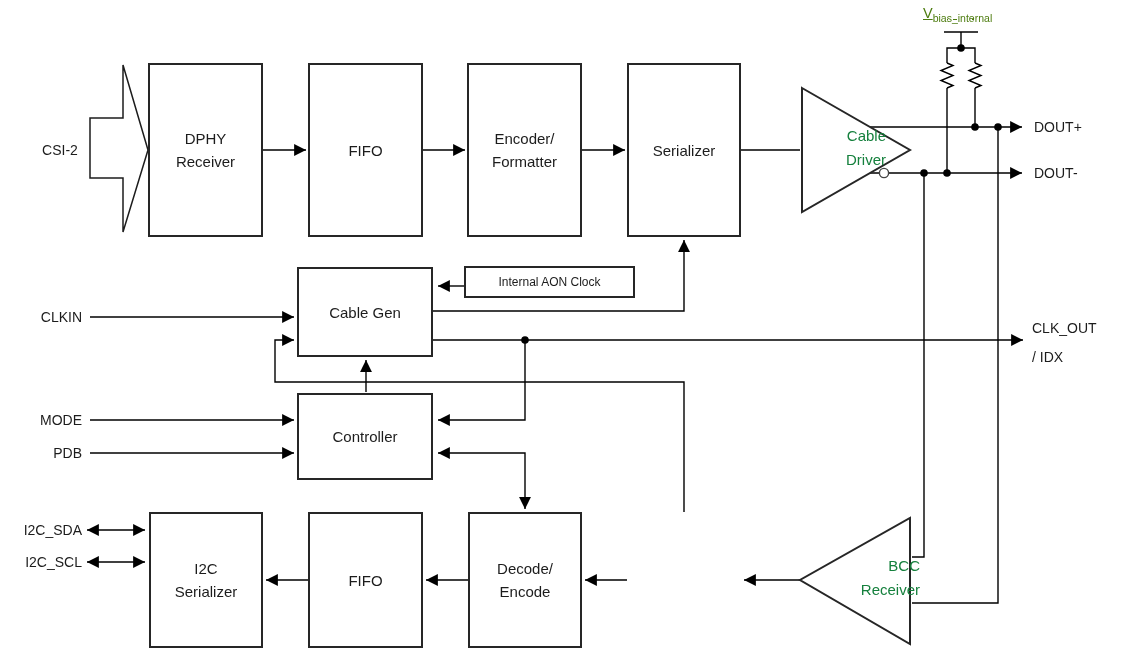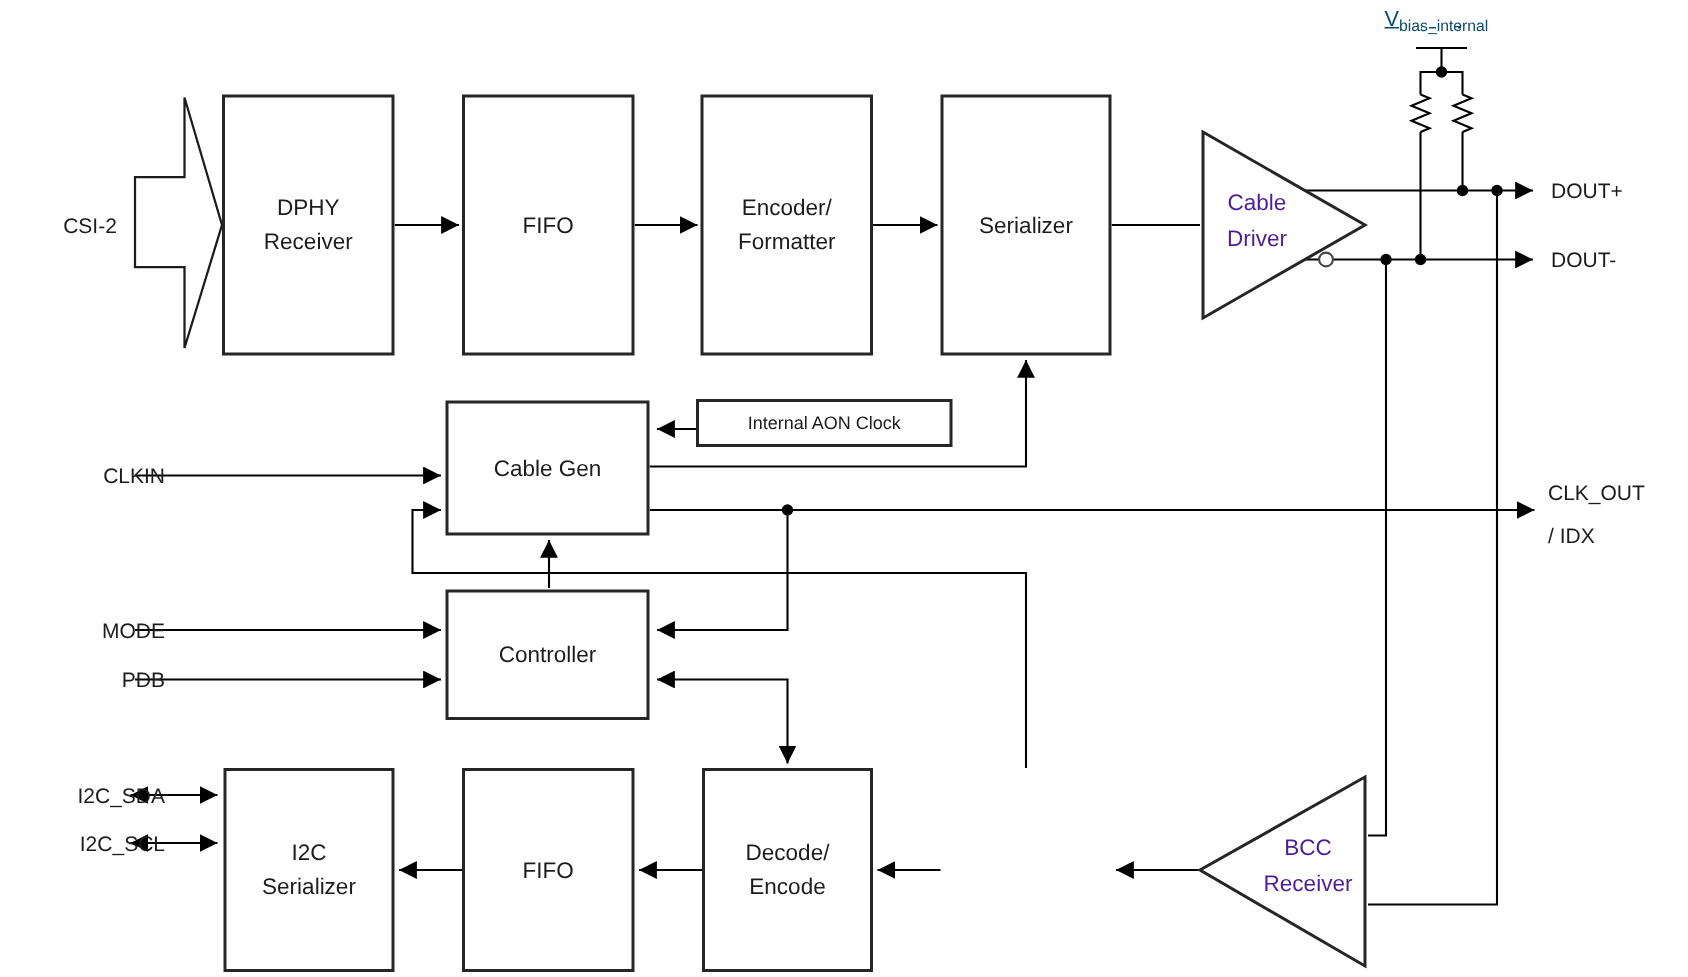--- a/index.html
+++ b/index.html
@@ -3,24 +3,24 @@
 <meta charset="utf-8">
 <style>
   html,body{margin:0;padding:0;background:#ffffff;}
   #page{position:relative;width:1125px;height:651px;background:#ffffff;overflow:hidden;
         font-family:"Liberation Sans", sans-serif;color:#1c1c1c;}
   #wires{position:absolute;left:0;top:0;z-index:1;}
   .box{position:absolute;z-index:2;background:#ffffff;border:2px solid #262626;
        display:flex;align-items:center;justify-content:center;text-align:center;box-sizing:border-box;}
   .bl{white-space:pre-line;font-size:15px;line-height:23px;color:#1c1c1c;}
   .port{position:absolute;z-index:3;font-size:14px;line-height:16px;color:#1c1c1c;white-space:pre-line;}
-  .r{text-align:right;margin-left:28px;}
-  .tri-label{position:absolute;z-index:3;font-size:15px;line-height:24px;text-align:center;
-             color:#4c1d95;white-space:pre-line;}
-  .vbias{position:absolute;z-index:3;font-size:14.5px;color:#0c4a6e;text-decoration:underline;}
+  .r{text-align:right;}
+  .tri-label{position:absolute;z-index:3;font-size:15px;line-height:24px;text-align:right;
+             color:#15803d;white-space:pre-line;}
+  .vbias{position:absolute;z-index:3;font-size:14.5px;color:#4d7c0f;text-decoration:underline;}
   .vbias sub{font-size:10.5px;}
 </style>
 </head>
 <body>
 
 <div id="page">
 
   <svg id="wires" width="1125" height="651" viewBox="0 0 1125 651">
     <defs>
       <marker id="ah" viewBox="0 0 10 10" refX="10" refY="5" markerWidth="8.5" markerHeight="8.5" orient="auto-start-reverse">

